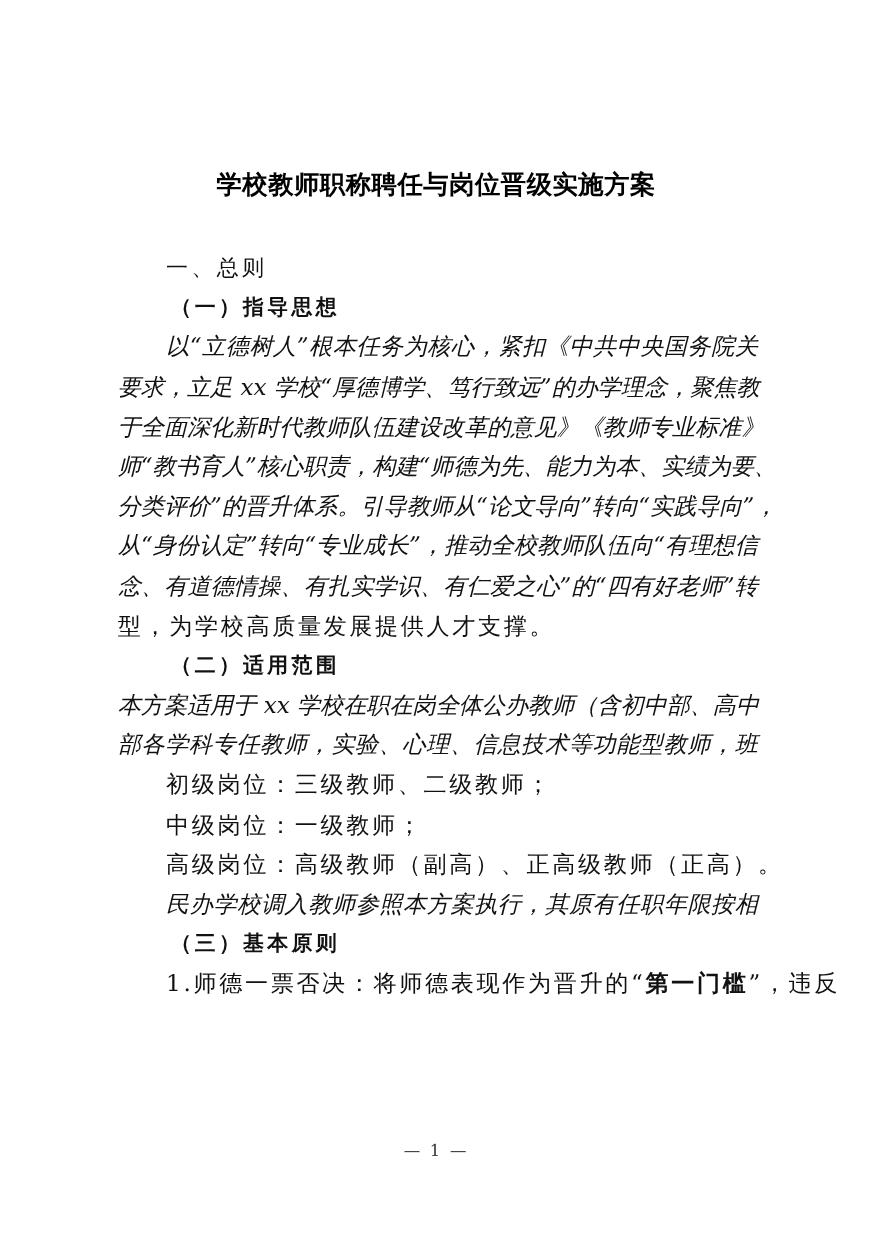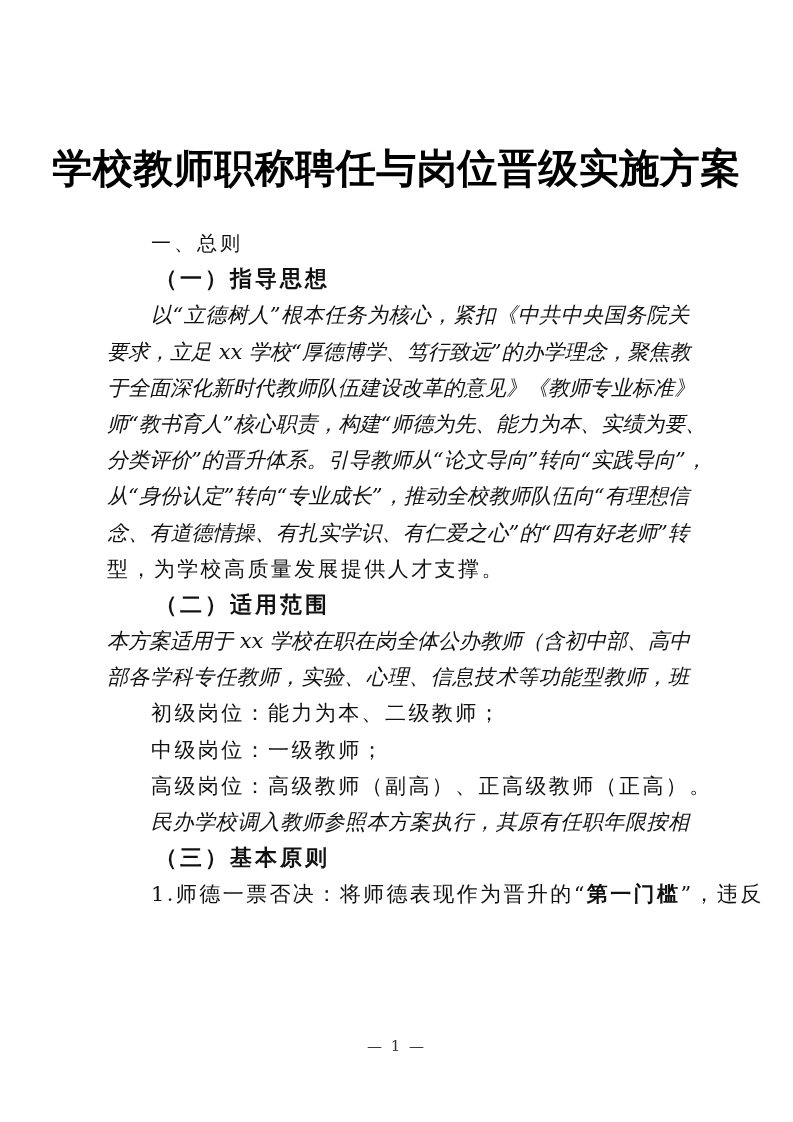--- a/index.html
+++ b/index.html
@@ -23,21 +23,21 @@
     background: #ffffff;
   }
   .title {
     position: absolute;
     left: 0;
     top: 146px;
     width: 793px;
     text-align: center;
     font-family: "DejaVu Sans", "Liberation Sans", sans-serif;
     font-weight: bold;
-    font-size: 40px;
+    font-size: 23px;
     line-height: 44px;
     letter-spacing: 0.5px;
     color: #000000;
   }
   .content {
     position: absolute;
     left: 107px;
     top: 225px;
     width: 582px;
   }
@@ -57,21 +57,21 @@
   }
   .indent { padding-left: 44px; }
   .h1 {
     font-family: "DejaVu Sans", "Liberation Sans", sans-serif;
     font-size: 20px;
     letter-spacing: 3px;
   }
   .h2 {
     font-family: "DejaVu Sans", "Liberation Sans", sans-serif;
     font-weight: bold;
-    font-size: 22px;
+    font-size: 19px;
     letter-spacing: 3px;
     padding-left: 48px;
   }
   .em-bold { font-weight: bold; margin-top: 33px; }
   .page-number {
     position: absolute;
     left: 0;
     top: 1037px;
     width: 793px;
     text-align: center;
@@ -100,21 +100,21 @@
     <div class="line just">分类评价”的晋升体系。引导教师从“论文导向”转向“实践导向”，</div>
     <div class="line just">从“身份认定”转向“专业成长”，推动全校教师队伍向“有理想信</div>
     <div class="line just">念、有道德情操、有扎实学识、有仁爱之心”的“四有好老师”转</div>
     <div class="line">型，为学校高质量发展提供人才支撑。</div>
 
     <div class="line h2">（二）适用范围</div>
 
     <div class="line just">本方案适用于 xx 学校在职在岗全体公办教师（含初中部、高中</div>
     <div class="line just">部各学科专任教师，实验、心理、信息技术等功能型教师，班</div>
 
-    <div class="line indent">初级岗位：能力为本、二级教师；</div>
+    <div class="line indent">初级岗位：三级教师、二级教师；</div>
     <div class="line indent">中级岗位：一级教师；</div>
     <div class="line indent">高级岗位：高级教师（副高）、正高级教师（正高）。</div>
 
     <div class="line just indent">民办学校调入教师参照本方案执行，其原有任职年限按相</div>
 
     <div class="line h2">（三）基本原则</div>
 
     <div class="line indent"><span>1.师德一票否决：将师德表现作为晋升的“</span><span class="em-bold">第一门槛</span><span>”，违反</span></div>
 
   </div>

